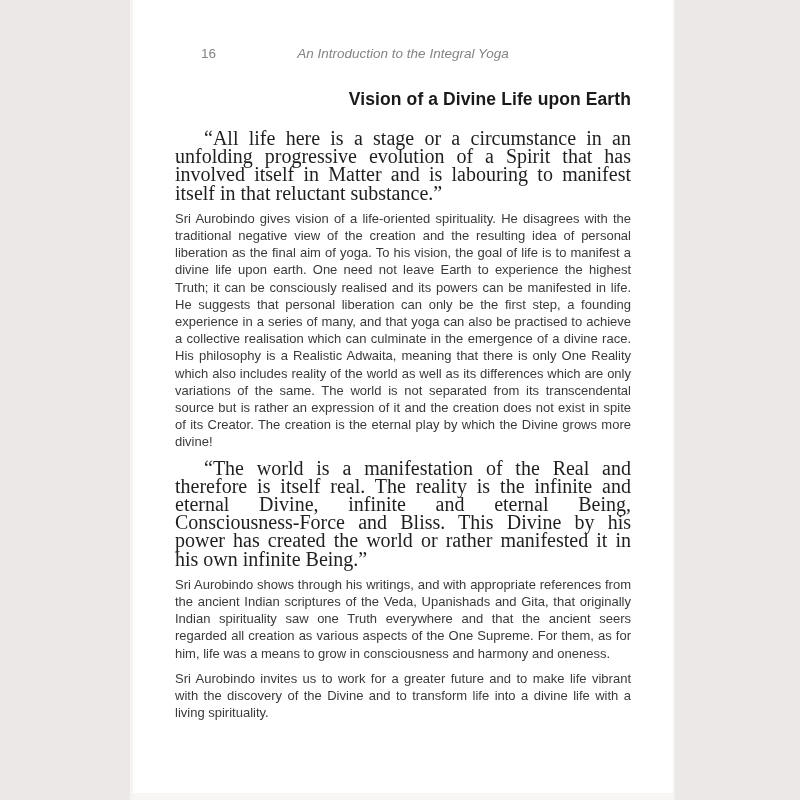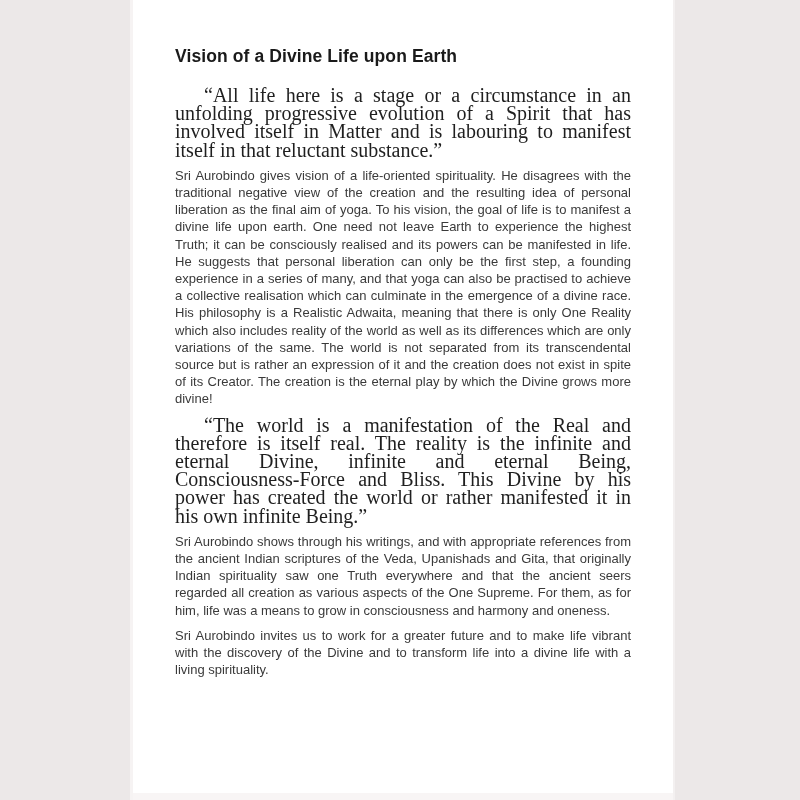--- a/index.html
+++ b/index.html
@@ -56,21 +56,21 @@
     top: 0;
     font-style: normal;
   }
   .running-title {
     display: block;
     text-align: center;
     font-style: italic;
   }
   .chapter-heading {
     margin: 0 0 19px 0;
-    text-align: left;
+    text-align: right;
     font-size: 17.5px;
     line-height: 22px;
     font-weight: bold;
     color: #1a1a1a;
     letter-spacing: 0.1px;
   }
   p.para {
     margin: 0 0 8px 0;
     text-align: justify;
   }
@@ -87,20 +87,24 @@
     color: #3a3a3a;
   }
 </style>
 </head>
 <body>
 
 <div class="canvas">
   <div class="book-page">
     <div class="page-content">
 
+      <div class="page-header">
+        <span class="page-number">16</span>
+        <span class="running-title">An Introduction to the Integral Yoga</span>
+      </div>
 
       <h1 class="chapter-heading">Vision of a Divine Life upon Earth</h1>
 
       <p class="para quote">“All life here is a stage or a circumstance in an unfolding progressive evolution of a Spirit that has involved itself in Matter and is labouring to manifest itself in that reluctant substance.”</p>
 
       <p class="para body-text">Sri Aurobindo gives vision of a life-oriented spirituality. He disagrees with the traditional negative view of the creation and the resulting idea of personal liberation as the final aim of yoga. To his vision, the goal of life is to manifest a divine life upon earth. One need not leave Earth to experience the highest Truth; it can be consciously realised and its powers can be manifested in life. He suggests that personal liberation can only be the first step, a founding experience in a series of many, and that yoga can also be practised to achieve a collective realisation which can culminate in the emergence of a divine race. His philosophy is a Realistic Adwaita, meaning that there is only One Reality which also includes reality of the world as well as its differences which are only variations of the same. The world is not separated from its transcendental source but is rather an expression of it and the creation does not exist in spite of its Creator. The creation is the eternal play by which the Divine grows more divine!</p>
 
       <p class="para quote">“The world is a manifestation of the Real and therefore is itself real. The reality is the infinite and eternal Divine, infinite and eternal Being, Consciousness-Force and Bliss. This Divine by his power has created the world or rather manifested it in his own infinite Being.”</p>
 
       <p class="para body-text">Sri Aurobindo shows through his writings, and with appropriate references from the ancient Indian scriptures of the Veda, Upanishads and Gita, that originally Indian spirituality saw one Truth everywhere and that the ancient seers regarded all creation as various aspects of the One Supreme. For them, as for him, life was a means to grow in consciousness and harmony and oneness.</p>

